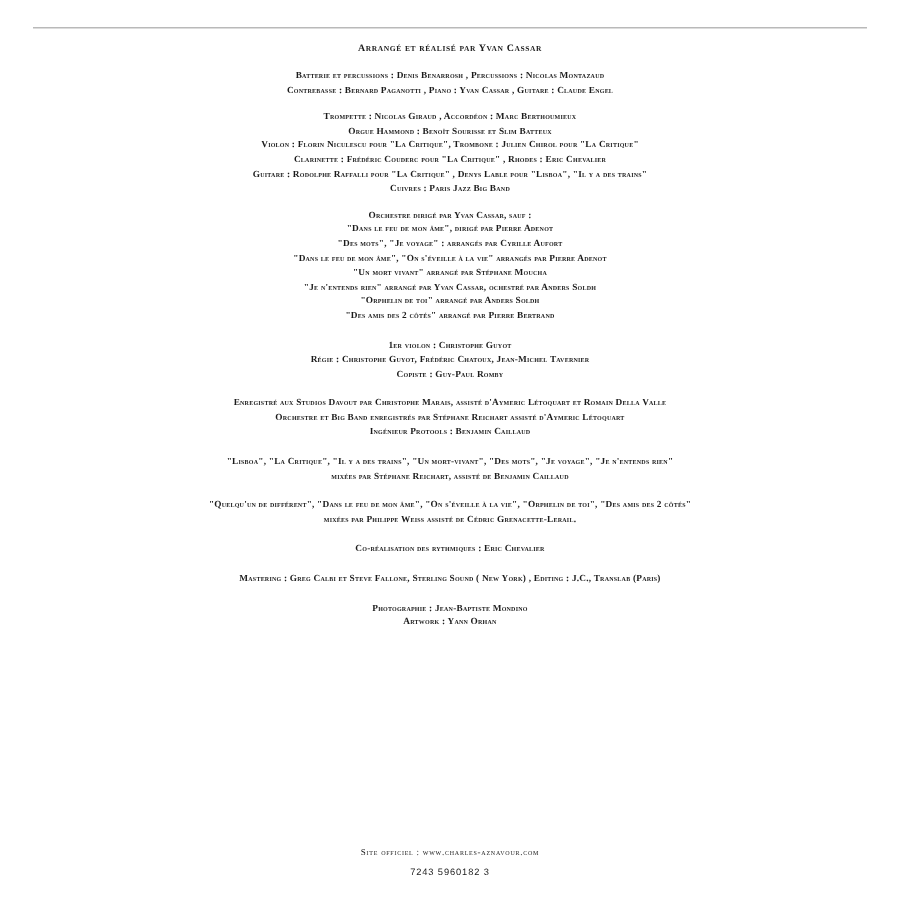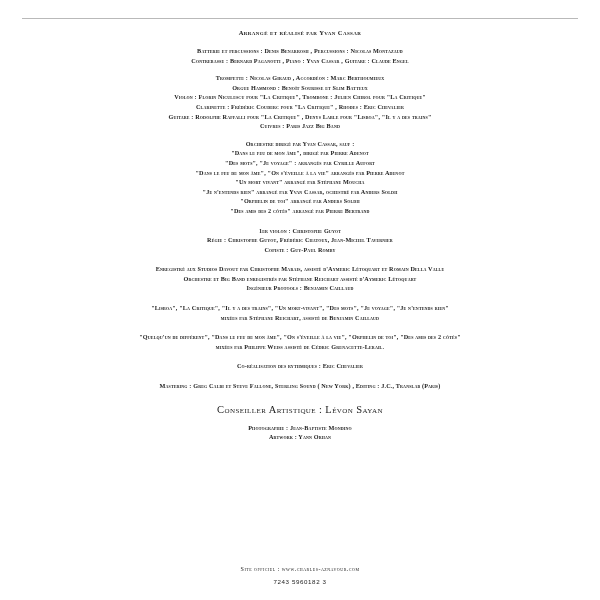--- a/index.html
+++ b/index.html
@@ -139,21 +139,20 @@
     <div class="gap lg"></div>
 
     <div class="line b">Co-réalisation des rythmiques : Eric Chevalier</div>
 
     <div class="gap lg"></div>
 
     <div class="line b">Mastering : Greg Calbi et Steve Fallone, Sterling Sound ( New York) , Editing : J.C., Translab (Paris)</div>
 
     <div class="gap sm"></div>
 
-    <div class="artistique">Conseiller Artistique : Lévon Sayan</div>
 
     <div class="gap sm"></div>
 
     <div class="line b">Photographie : Jean-Baptiste Mondino</div>
     <div class="line b">Artwork : Yann Orhan</div>
 
   </div>
 
   <div class="footer">
     <div class="site">Site officiel : www.charles-aznavour.com</div>

